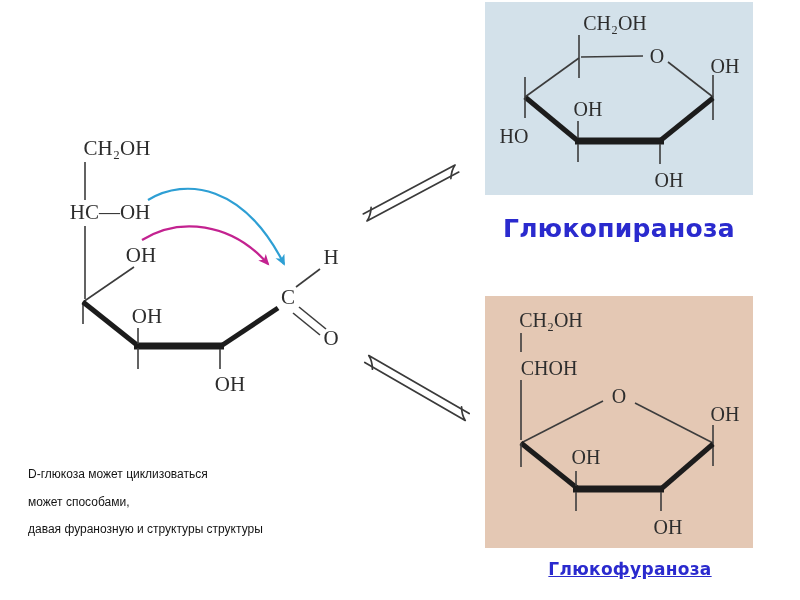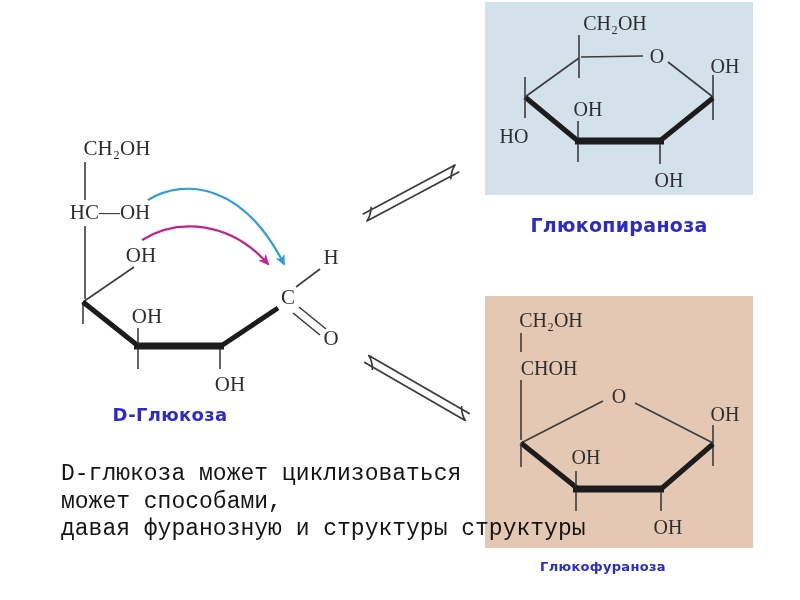--- a/index.html
+++ b/index.html
@@ -4,25 +4,25 @@
 <style>
   html,body{margin:0;padding:0;background:#fff;}
   .canvas{position:relative;width:800px;height:600px;background:#ffffff;overflow:hidden;
           font-family:"Liberation Serif","DejaVu Serif",serif;}
   .panel{position:absolute;}
   .panel-pyranose{left:485px;top:2px;width:268px;height:193px;background:#d3e1ea;}
   .panel-furanose{left:485px;top:296px;width:268px;height:252px;background:#e4c8b4;}
   svg.overlay{position:absolute;left:0;top:0;width:800px;height:600px;}
   .caption{position:absolute;text-align:center;font-family:"DejaVu Sans","Liberation Sans",sans-serif;
            font-weight:bold;color:#2a2ace;letter-spacing:0.3px;}
-  .caption-pyranose{left:485px;top:214px;width:268px;font-size:19px;}
-  .caption-furanose{left:469px;top:559px;width:268px;font-size:13px;}
+  .caption-pyranose{left:485px;top:214px;width:268px;font-size:25px;}
+  .caption-furanose{left:496px;top:559px;width:268px;font-size:17px;text-decoration:underline;}
   .caption-openchain{left:95px;top:404px;width:150px;font-size:18px;}
-  .footer{position:absolute;left:28px;top:461px;color:#141414;font-size:23px;line-height:27.5px;
-          font-family:Liberation Mono, monospace;margin-left:33px;}
+  .footer{position:absolute;left:28px;top:461px;color:#141414;font-size:12px;line-height:27.5px;
+          font-family:Liberation Sans, sans-serif;}
   .f-text{font-family:"Liberation Serif","DejaVu Serif",serif;font-size:21px;fill:#2d2d2d;}
   .f-text-s{font-family:"Liberation Serif","DejaVu Serif",serif;font-size:20px;fill:#2d2d2d;}
   .thin{stroke:#3c3c3c;stroke-width:1.6;fill:none;}
   .thick5{stroke:#1c1c1c;stroke-width:5;fill:none;}
   .thick7{stroke:#1c1c1c;stroke-width:7;fill:none;}
   .eq{stroke:#3a3a3a;stroke-width:1.7;fill:none;stroke-linecap:round;}
   .arc-cyan{stroke:#2e9fd4;stroke-width:2.2;fill:none;}
   .arc-magenta{stroke:#c32290;stroke-width:2.2;fill:none;}
 </style>
 </head>
@@ -120,21 +120,20 @@
       </g>
       <text class="f-text-s" x="551" y="327" text-anchor="middle">CH₂OH</text>
       <text class="f-text-s" x="549" y="375" text-anchor="middle">CHOH</text>
       <text class="f-text-s" x="619" y="403" text-anchor="middle">O</text>
       <text class="f-text-s" x="725" y="421" text-anchor="middle">OH</text>
       <text class="f-text-s" x="586" y="464" text-anchor="middle">OH</text>
       <text class="f-text-s" x="668" y="534" text-anchor="middle">OH</text>
     </g>
   </svg>
 
-  <div class="caption caption-openchain">D-Глюкоза</div>
   <div class="caption caption-pyranose">Глюкопираноза</div>
   <div class="caption caption-furanose">Глюкофураноза</div>
 
   <div class="footer">
     <div>D-глюкоза может циклизоваться</div>
     <div>может способами,</div>
     <div>давая фуранозную и структуры структуры</div>
   </div>
 
 </div>

